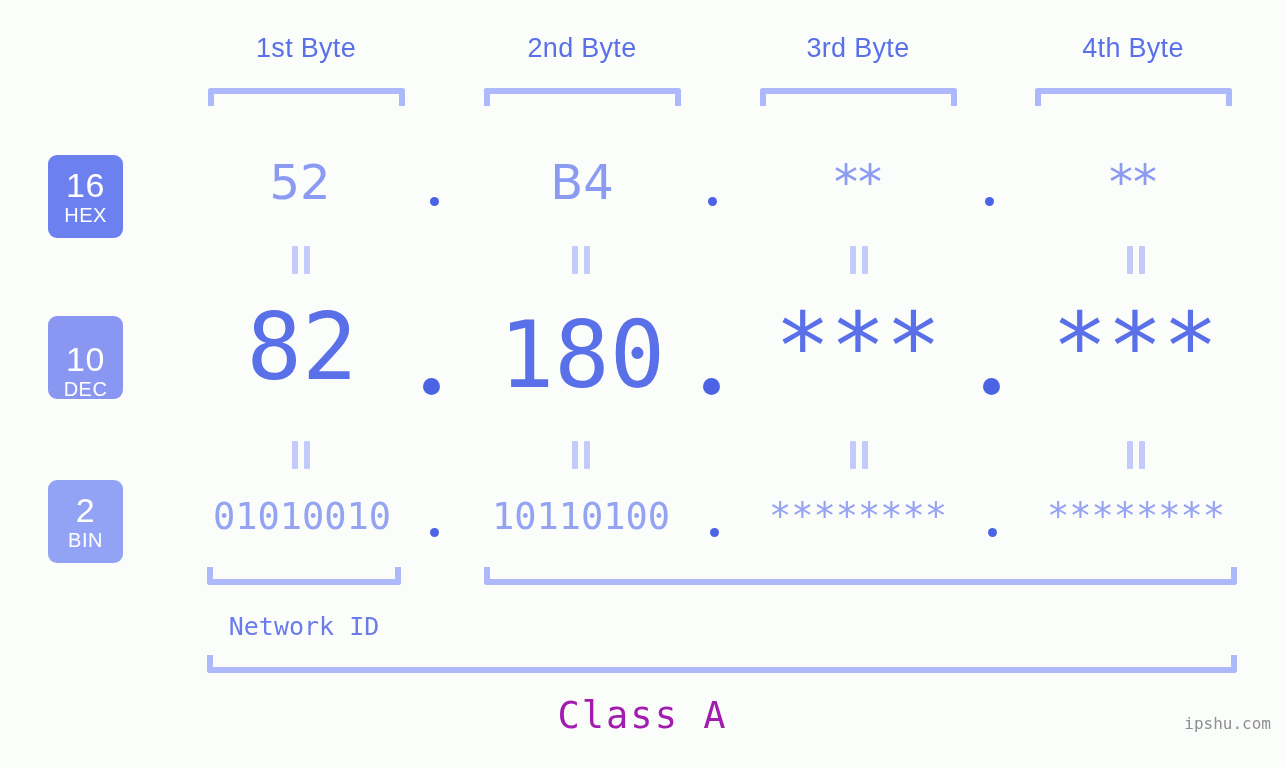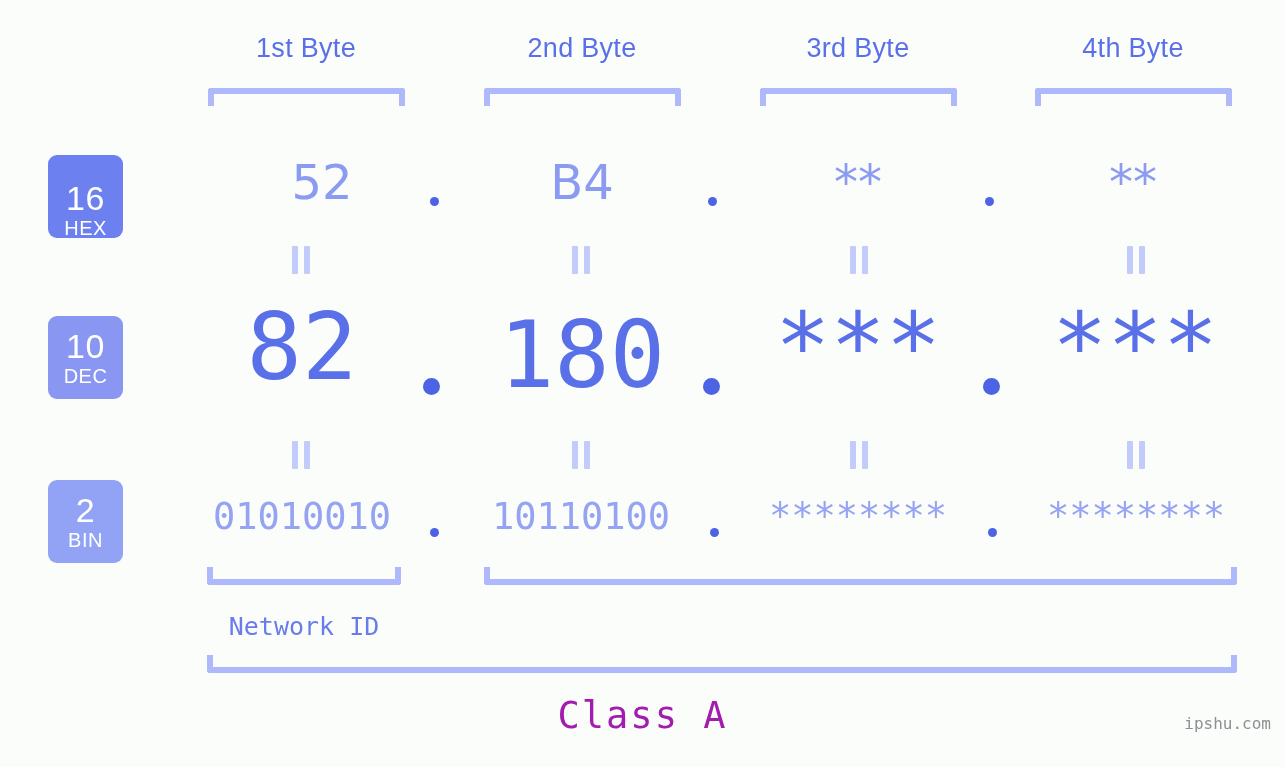--- a/index.html
+++ b/index.html
@@ -75,22 +75,22 @@
     font-family: "Liberation Sans", sans-serif;
     font-weight: 400;
     letter-spacing: 0.5px;
   }
   .badge .nm {
     font-size: 20px;
     font-family: "Liberation Sans", sans-serif;
     margin-top: 3px;
     letter-spacing: 0.5px;
   }
-  .badge-hex { top: 155px; background: #6d80ef; justify-content: flex-end; }
-  .badge-dec { top: 316px; background: #8996f2; }
+  .badge-hex { top: 155px; background: #6d80ef; }
+  .badge-dec { top: 316px; background: #8996f2; justify-content: flex-end; }
   .badge-bin { top: 480px; background: #92a3f5; }
 
   
   .cell {
     position: absolute;
     text-align: center;
     white-space: nowrap;
     line-height: 1;
   }
   .row-hex .cell {
@@ -189,21 +189,21 @@
   <div class="bracket-top" style="left:208px; top:88px;  width:197px;"></div>
   <div class="bracket-top" style="left:484px; top:88px;  width:197px;"></div>
   <div class="bracket-top" style="left:760px; top:88px;  width:197px;"></div>
   <div class="bracket-top" style="left:1035px;top:88px;  width:197px;"></div>
 
   <div class="badge badge-hex">
     <span class="num">16</span>
     <span class="nm">HEX</span>
   </div>
   <div class="row-hex">
-    <div class="cell" style="left:222px;">52</div>
+    <div class="cell" style="left:200px;">52</div>
     <div class="cell" style="left:482px;">B4</div>
     <div class="cell" style="left:758px;">**</div>
     <div class="cell" style="left:1033px;">**</div>
     <div class="dot dot-hex" style="left:430px;"></div>
     <div class="dot dot-hex" style="left:708px;"></div>
     <div class="dot dot-hex" style="left:985px;"></div>
   </div>
 
   <div class="eq" style="left:288px; top:246px;">
       <i></i>

